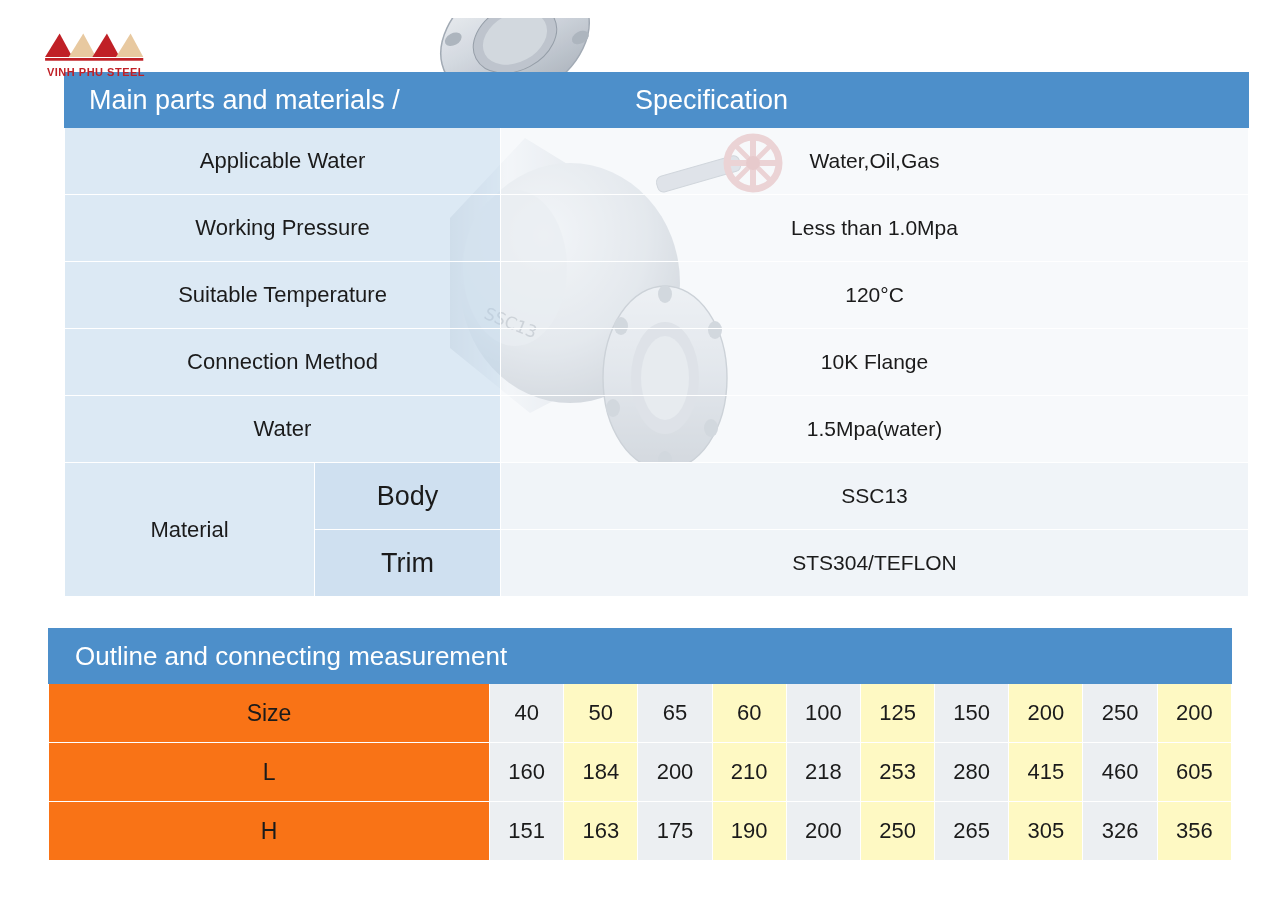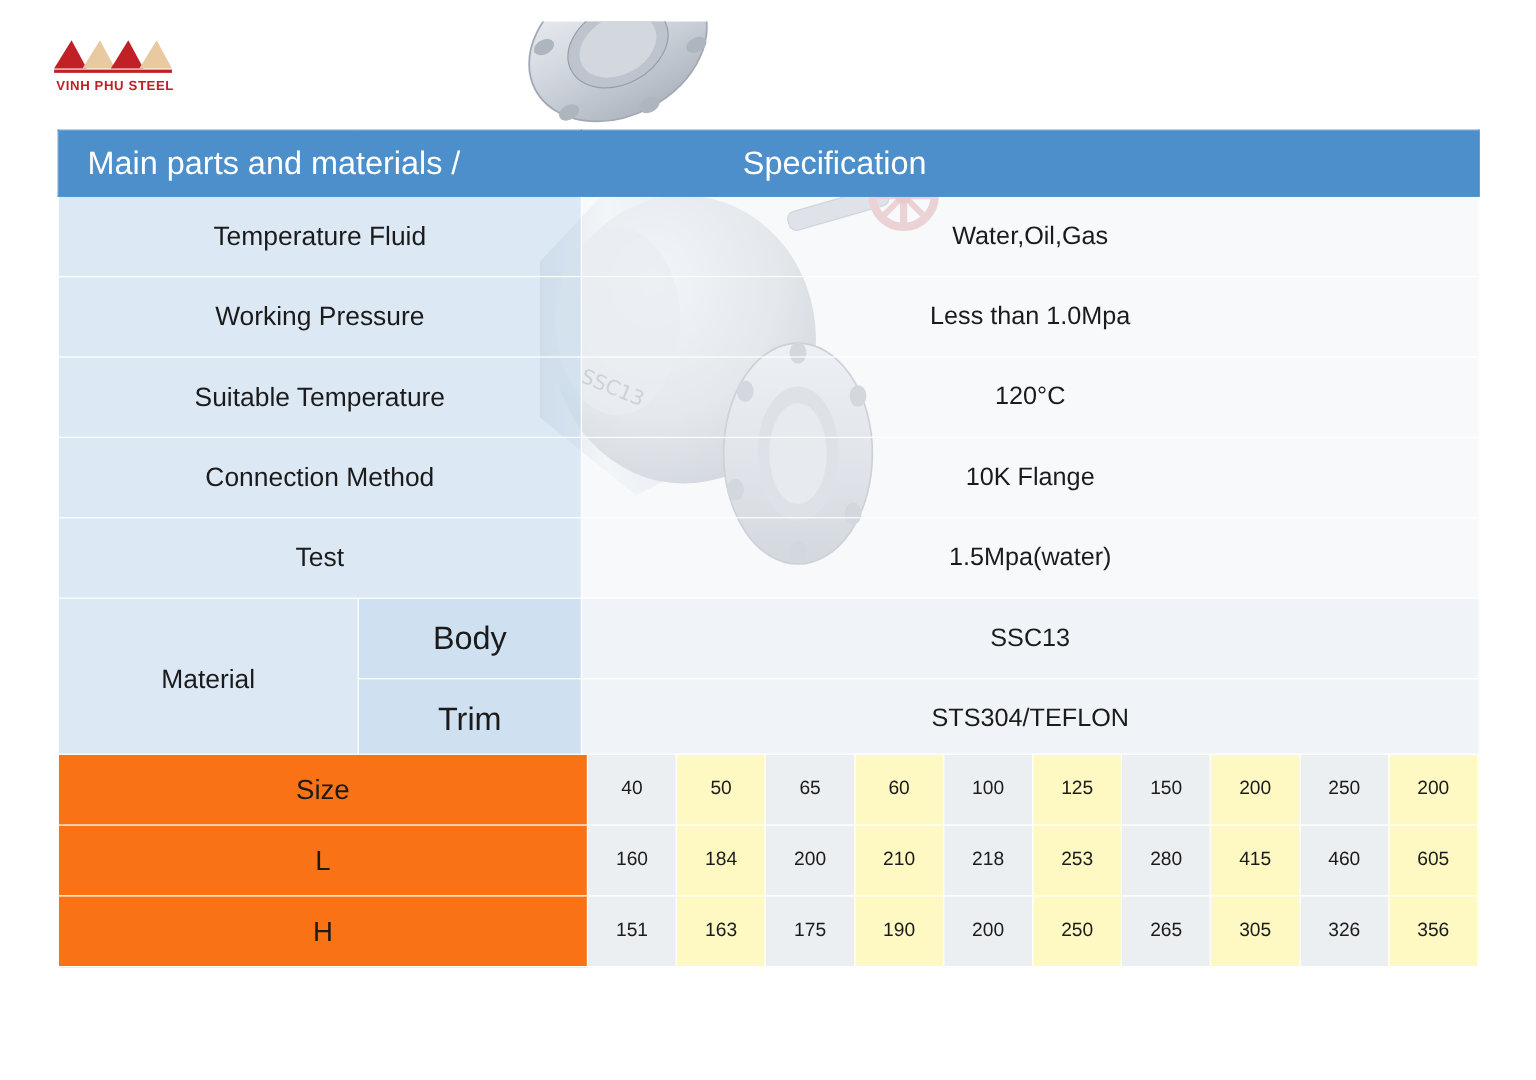--- a/index.html
+++ b/index.html
@@ -113,21 +113,21 @@
     text-align: left;
     padding-left: 26px;
     border: 1px solid #4d8fca;
   }
   #dim-table td.rowlbl {
     background: #f97316;
     font-size: 23px;
     height: 58px;
   }
   #dim-table td.num {
-    font-size: 16px;
+    font-size: 22px;
     height: 58px;
   }
   #dim-table td.num.odd {
     background: #eceff2;
   }
   #dim-table td.num.even {
     background: #fef9c3;
   }
 </style>
 </head>
@@ -200,52 +200,52 @@
   <svg viewBox="0 0 120 44" width="120" height="40" xmlns="http://www.w3.org/2000/svg">
     <path d="M4 32 L20 6 L34 32 Z" fill="#c02026"></path>
     <path d="M30 32 L46 6 L60 32 Z" fill="#e8c9a0"></path>
     <path d="M56 32 L72 6 L86 32 Z" fill="#c02026"></path>
     <path d="M82 32 L98 6 L112 32 Z" fill="#e8c9a0"></path>
     <rect x="4" y="33" width="108" height="3" fill="#c02026"></rect>
   </svg>
   <div class="logo-text">VINH PHU STEEL</div>
 </div>
 
-<div class="sheet" style="left:48px; top:72px;margin-top:36px;">
+<div class="sheet" style="left:64px; top:72px;">
   <table id="spec-table">
     <colgroup>
       <col style="width:250px">
       <col style="width:186px">
       <col style="width:748px">
     </colgroup>
     <tbody>
       <tr>
         <td class="hdr" colspan="2">Main parts and materials /</td>
         <td class="hdr">
           <span class="hdr-right">Specification</span>
         </td>
       </tr>
       <tr>
-        <td class="lbl-transparent" colspan="2">Temperature Fluid</td>
+        <td class="lbl-transparent" colspan="2">Applicable Water</td>
         <td class="val-transparent">Water,Oil,Gas</td>
       </tr>
       <tr>
         <td class="lbl-transparent" colspan="2">Working Pressure</td>
         <td class="val-transparent">Less than 1.0Mpa</td>
       </tr>
       <tr>
         <td class="lbl-transparent" colspan="2">Suitable Temperature</td>
         <td class="val-transparent">120°C</td>
       </tr>
       <tr>
         <td class="lbl-transparent" colspan="2">Connection Method</td>
         <td class="val-transparent">10K Flange</td>
       </tr>
       <tr>
-        <td class="lbl-transparent" colspan="2">Test</td>
+        <td class="lbl-transparent" colspan="2">Water</td>
         <td class="val-transparent">1.5Mpa(water)</td>
       </tr>
       <tr>
         <td class="lbl-transparent" rowspan="2">Material</td>
         <td class="lbl-sub">Body</td>
         <td class="val">SSC13</td>
       </tr>
       <tr>
         <td class="lbl-sub">Trim</td>
         <td class="val">STS304/TEFLON</td>
@@ -263,20 +263,23 @@
         <col style="width:74px">
       <col style="width:74px">
         <col style="width:74px">
         <col style="width:74px">
       <col style="width:74px">
         <col style="width:74px">
         <col style="width:74px">
       <col style="width:74px">
     </colgroup>
     <tbody>
+      <tr>
+        <td class="hdr2" colspan="11">Outline and connecting measurement</td>
+      </tr>
       <tr>
         <td class="rowlbl">Size</td>
         <td class="num odd">40</td>
         <td class="num even">50</td>
         <td class="num odd">65</td>
         <td class="num even">60</td>
         <td class="num odd">100</td>
         <td class="num even">125</td>
         <td class="num odd">150</td>
         <td class="num even">200</td>

